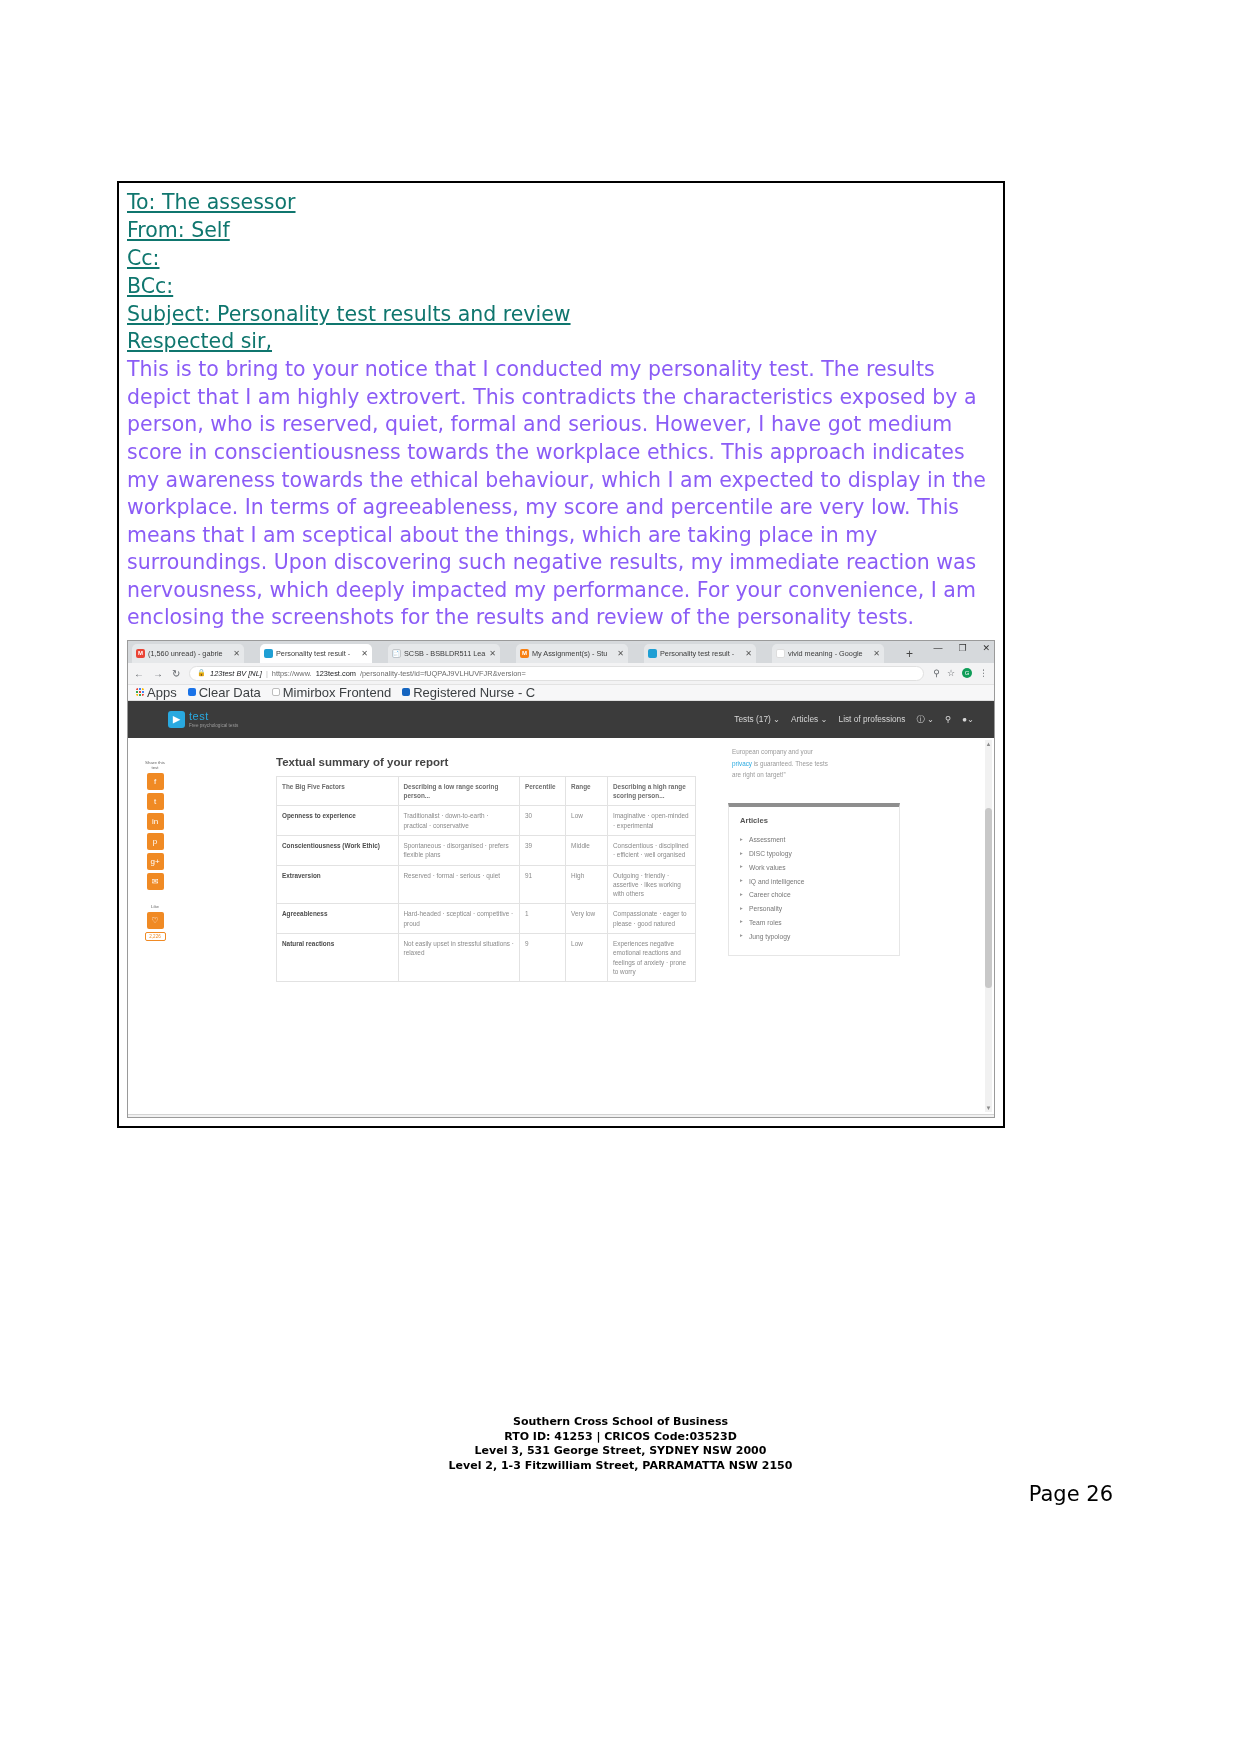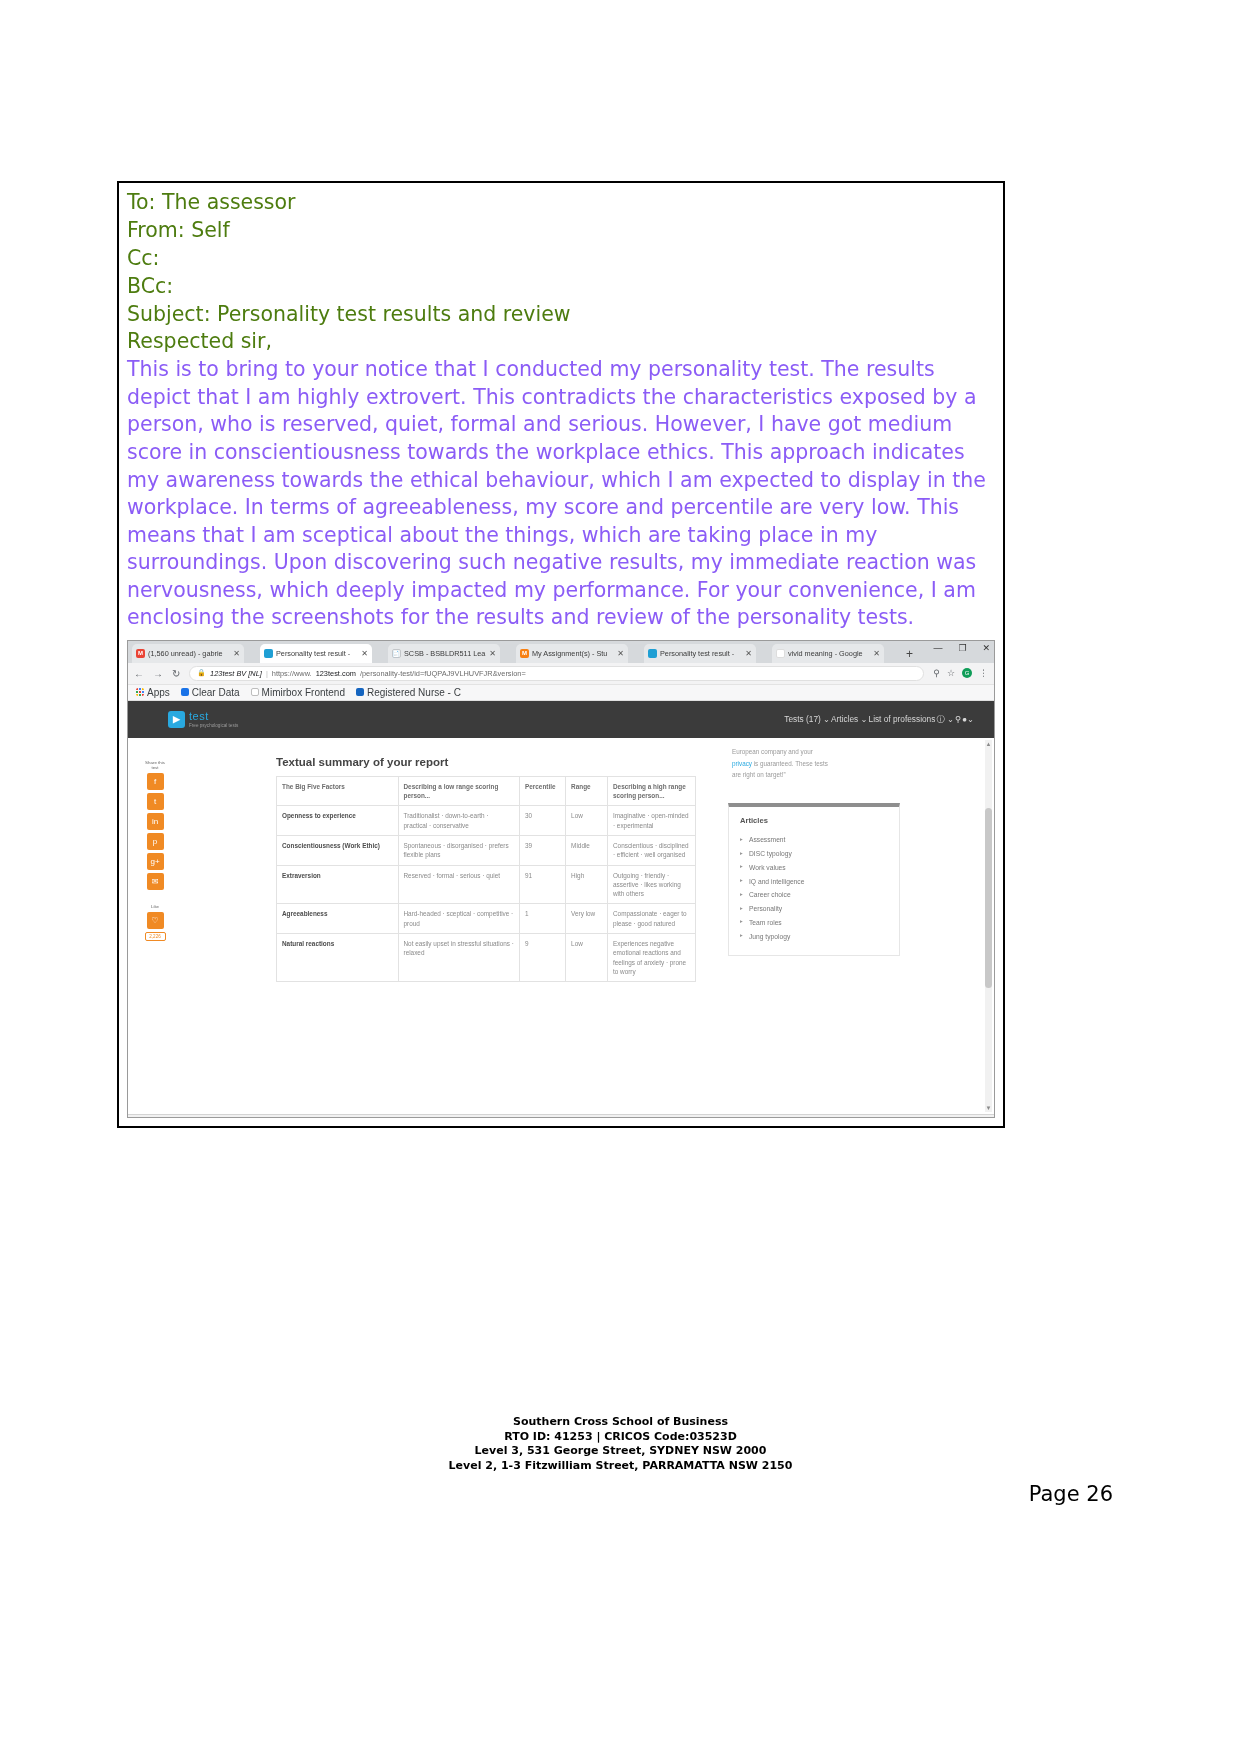--- a/index.html
+++ b/index.html
@@ -20,21 +20,21 @@
     font-size:21px; line-height:1.30; color:#000;
   }
 
   .email-box {
     position:absolute; left:117px; top:181px; width:888px;
     border:2px solid #000;
     background:#fff;
     padding:6px 8px 8px 8px;
   }
   .email-line {
-    font-size:20.5px; line-height:1.36; color:#4d7c0f; white-space:pre;
+    font-size:20.5px; line-height:1.36; color:#0f766e; white-space:pre;text-decoration:underline;
   }
   .email-para {
     font-size:20.5px; line-height:1.345; color:#8b5cf6; margin-top:0;
   }
 
   
   .shot {
     margin-top:8px;
     width:868px; height:478px;
     border:1px solid #9a9a9a;
@@ -94,21 +94,21 @@
   .url-sep { color:#bdbdbd; }
   .url-path { color:#6b6b6b; }
   .url-dom  { color:#202124; }
   .omni-right { display:flex; align-items:center; gap:7px; font-size:9px; color:#5f6368; }
   .avatar-dot { width:10px; height:10px; border-radius:50%; background:#0f9d58;
                 color:#fff; font-size:6px; display:flex; align-items:center; justify-content:center; }
 
   
   .bookmarks {
     height:16px; background:#f7f7f8; display:flex; align-items:center;
-    gap:11px; padding:0 8px; font-size:10px; color:#3c4043;
+    gap:11px; padding:0 8px; font-size:13px; color:#3c4043;
     border-bottom:1px solid #e0e0e0;
   }
   .bm { display:flex; align-items:center; gap:3px; white-space:nowrap; }
   .bm .bmi { width:8px; height:8px; border-radius:2px; display:inline-block; }
   .bmi-apps { background:
       linear-gradient(#e94235,#e94235) 0 0/2px 2px no-repeat,
       linear-gradient(#4285f4,#4285f4) 3px 0/2px 2px no-repeat,
       linear-gradient(#fbbc05,#fbbc05) 6px 0/2px 2px no-repeat,
       linear-gradient(#34a853,#34a853) 0 3px/2px 2px no-repeat,
       linear-gradient(#e94235,#e94235) 3px 3px/2px 2px no-repeat,
@@ -128,21 +128,21 @@
   }
   .brand { display:flex; align-items:center; gap:4px; margin-left:20px; }
   .brand-mark {
     width:17px; height:17px; background:#29a9e0; border-radius:3px;
     display:flex; align-items:center; justify-content:center;
     color:#fff; font-size:9px; font-weight:bold;
   }
   .brand-txt { display:flex; flex-direction:column; line-height:1; }
   .brand-name { color:#29a9e0; font-size:11px; letter-spacing:.5px; }
   .brand-sub  { color:#9a9a9a; font-size:4.6px; margin-top:2px; }
-  .nav-items { margin-left:auto; display:flex; align-items:center; gap:1px; }
+  .nav-items { margin-left:auto; display:flex; align-items:center; gap:11px; }
   .nav-items span { white-space:nowrap; }
 
   
   .site-body { position:relative; height:376px; background:#fff; overflow:hidden; }
 
   .share-rail {
     position:absolute; left:14px; top:22px; width:26px;
     display:flex; flex-direction:column; align-items:center; gap:3px;
     font-size:4.4px; color:#666; text-align:center;
   }

